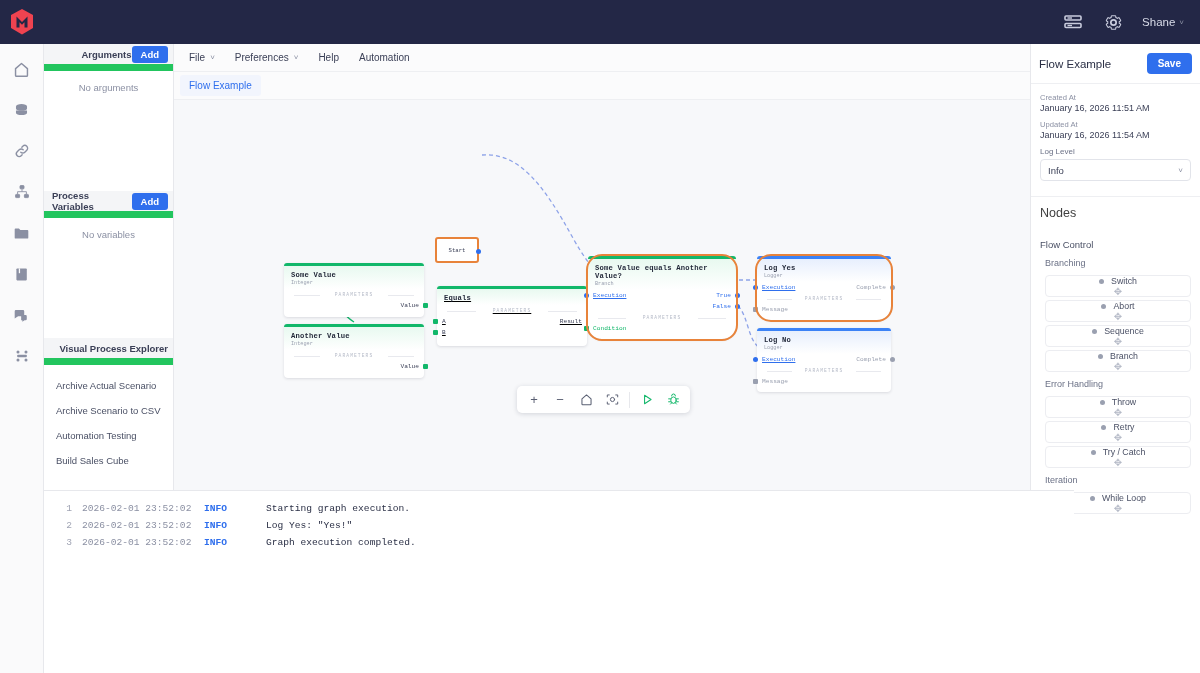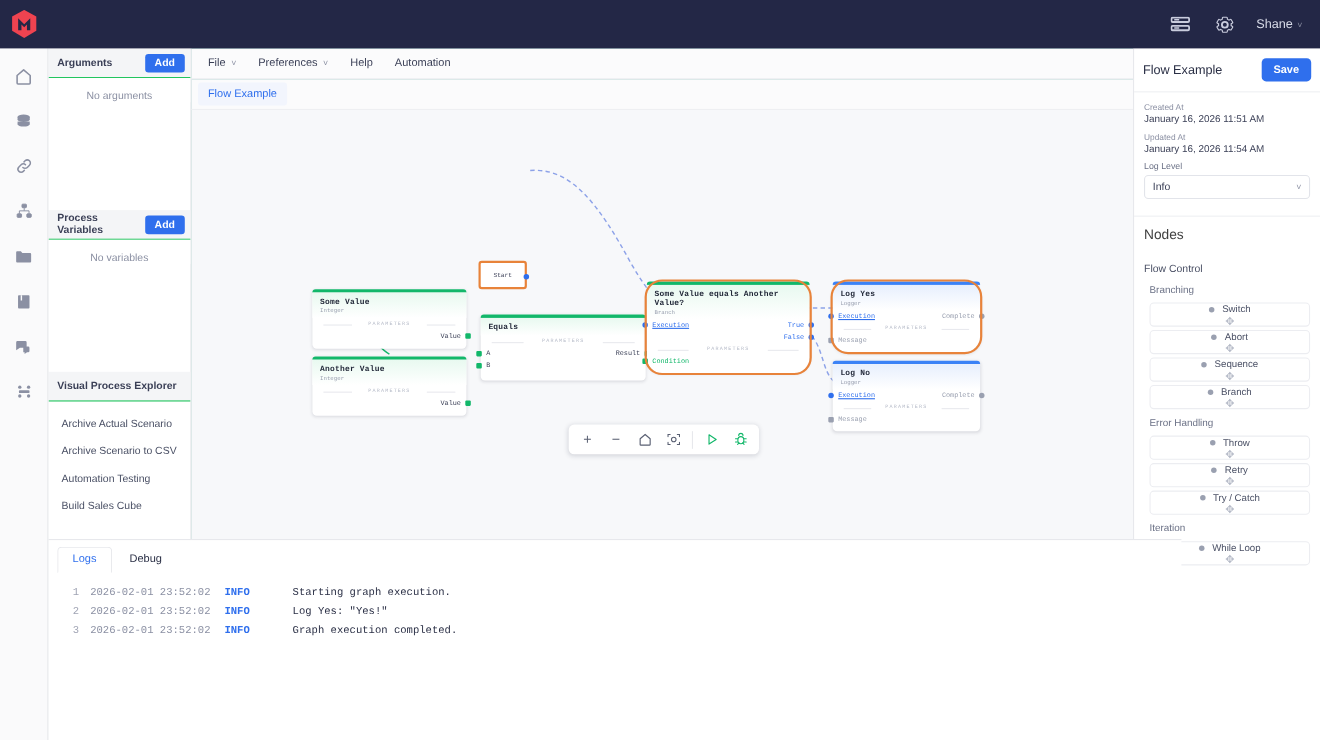--- a/index.html
+++ b/index.html
@@ -33,22 +33,22 @@
   .rail-icon { width: 22px; height: 22px; display:flex; align-items:center; justify-content:center;
     color:#8b90a3; cursor:pointer; }
 
   
   .leftpanel {
     position: absolute; top: 44px; left: 44px; width: 130px; height: 629px;
     background: #ffffff; border-right: 1px solid #e7e8ec; z-index: 25;
     display: flex; flex-direction: column;
   }
   .lp-header {
-    height: 27px; background: #f4f5f7; border-bottom: 1px solid #22c55e;
-    display: flex; align-items: center; justify-content: space-between;
+    height: 27px; background: #f4f5f7; border-bottom: 7px solid #22c55e;
+    display: flex; align-items: center; justify-content: flex-end;
     padding: 0 5px 0 8px;
   }
   .lp-title { font-size: 9.5px; font-weight: bold; color: #3a3f56; }
   .lp-add {
     background: #2f6fed; color: #fff; font-size: 9.5px; font-weight: bold;
     border: none; border-radius: 3px; padding: 3px 9px; cursor: pointer;
   }
   .lp-body { background:#fff; display:flex; justify-content:center; padding-top: 11px; }
   .lp-empty { font-size: 9.5px; color: #8b90a3; }
   .lp-sec-args { height: 147px; }
@@ -390,21 +390,21 @@
         <div class="node-params">PARAMETERS</div>
         <div class="port-row" style="justify-content:flex-end;">
           <div class="port port-r">
             <span class="dot green"></span>
             <span class="lbl-dark">Value</span>
           </div>
         </div>
         <div style="height:6px;"></div>
       </div>
 
-      <div class="node green" style="left:263px; top:186px; width:150px;">
+      <div class="node green" style="left:263px; top:186px; width:150px;text-decoration:underline;">
         <div class="node-bar"></div>
         <div class="node-head">
           <div class="node-title">Equals</div>
         </div>
         <div class="node-params">PARAMETERS</div>
         <div class="port-row">
           <div class="port port-l">
             <span class="dot green"></span>
             <span class="lbl-dark">A</span>
           </div>
@@ -530,24 +530,20 @@
           <svg width="13" height="13" viewBox="0 0 20 20" fill="none" stroke="#12b76a" stroke-width="1.5" stroke-linecap="round">
             <ellipse cx="10" cy="11" rx="4.2" ry="5"></ellipse>
             <path d="M7 4.5a3 3 0 016 0M2.5 9h3M14.5 9h3M2.5 13.5h3M14.5 13.5h3M5.5 17l2-2.2M14.5 17l-2-2.2"></path>
           </svg>
         </div>
       </div>
     </div>
   </div>
 
   <div class="logsdock">
-    <div class="logs-tabs">
-      <div class="logs-tab active">Logs</div>
-      <div class="logs-tab">Debug</div>
-    </div>
     <div class="log-lines">
       <div class="log-line">
         <span class="log-num">1</span>
         <span class="log-ts">2026-02-01 23:52:02</span>
         <span class="log-lvl">INFO</span>
         <span class="log-msg">Starting graph execution.</span>
       </div>
       <div class="log-line">
         <span class="log-num">2</span>
         <span class="log-ts">2026-02-01 23:52:02</span>

